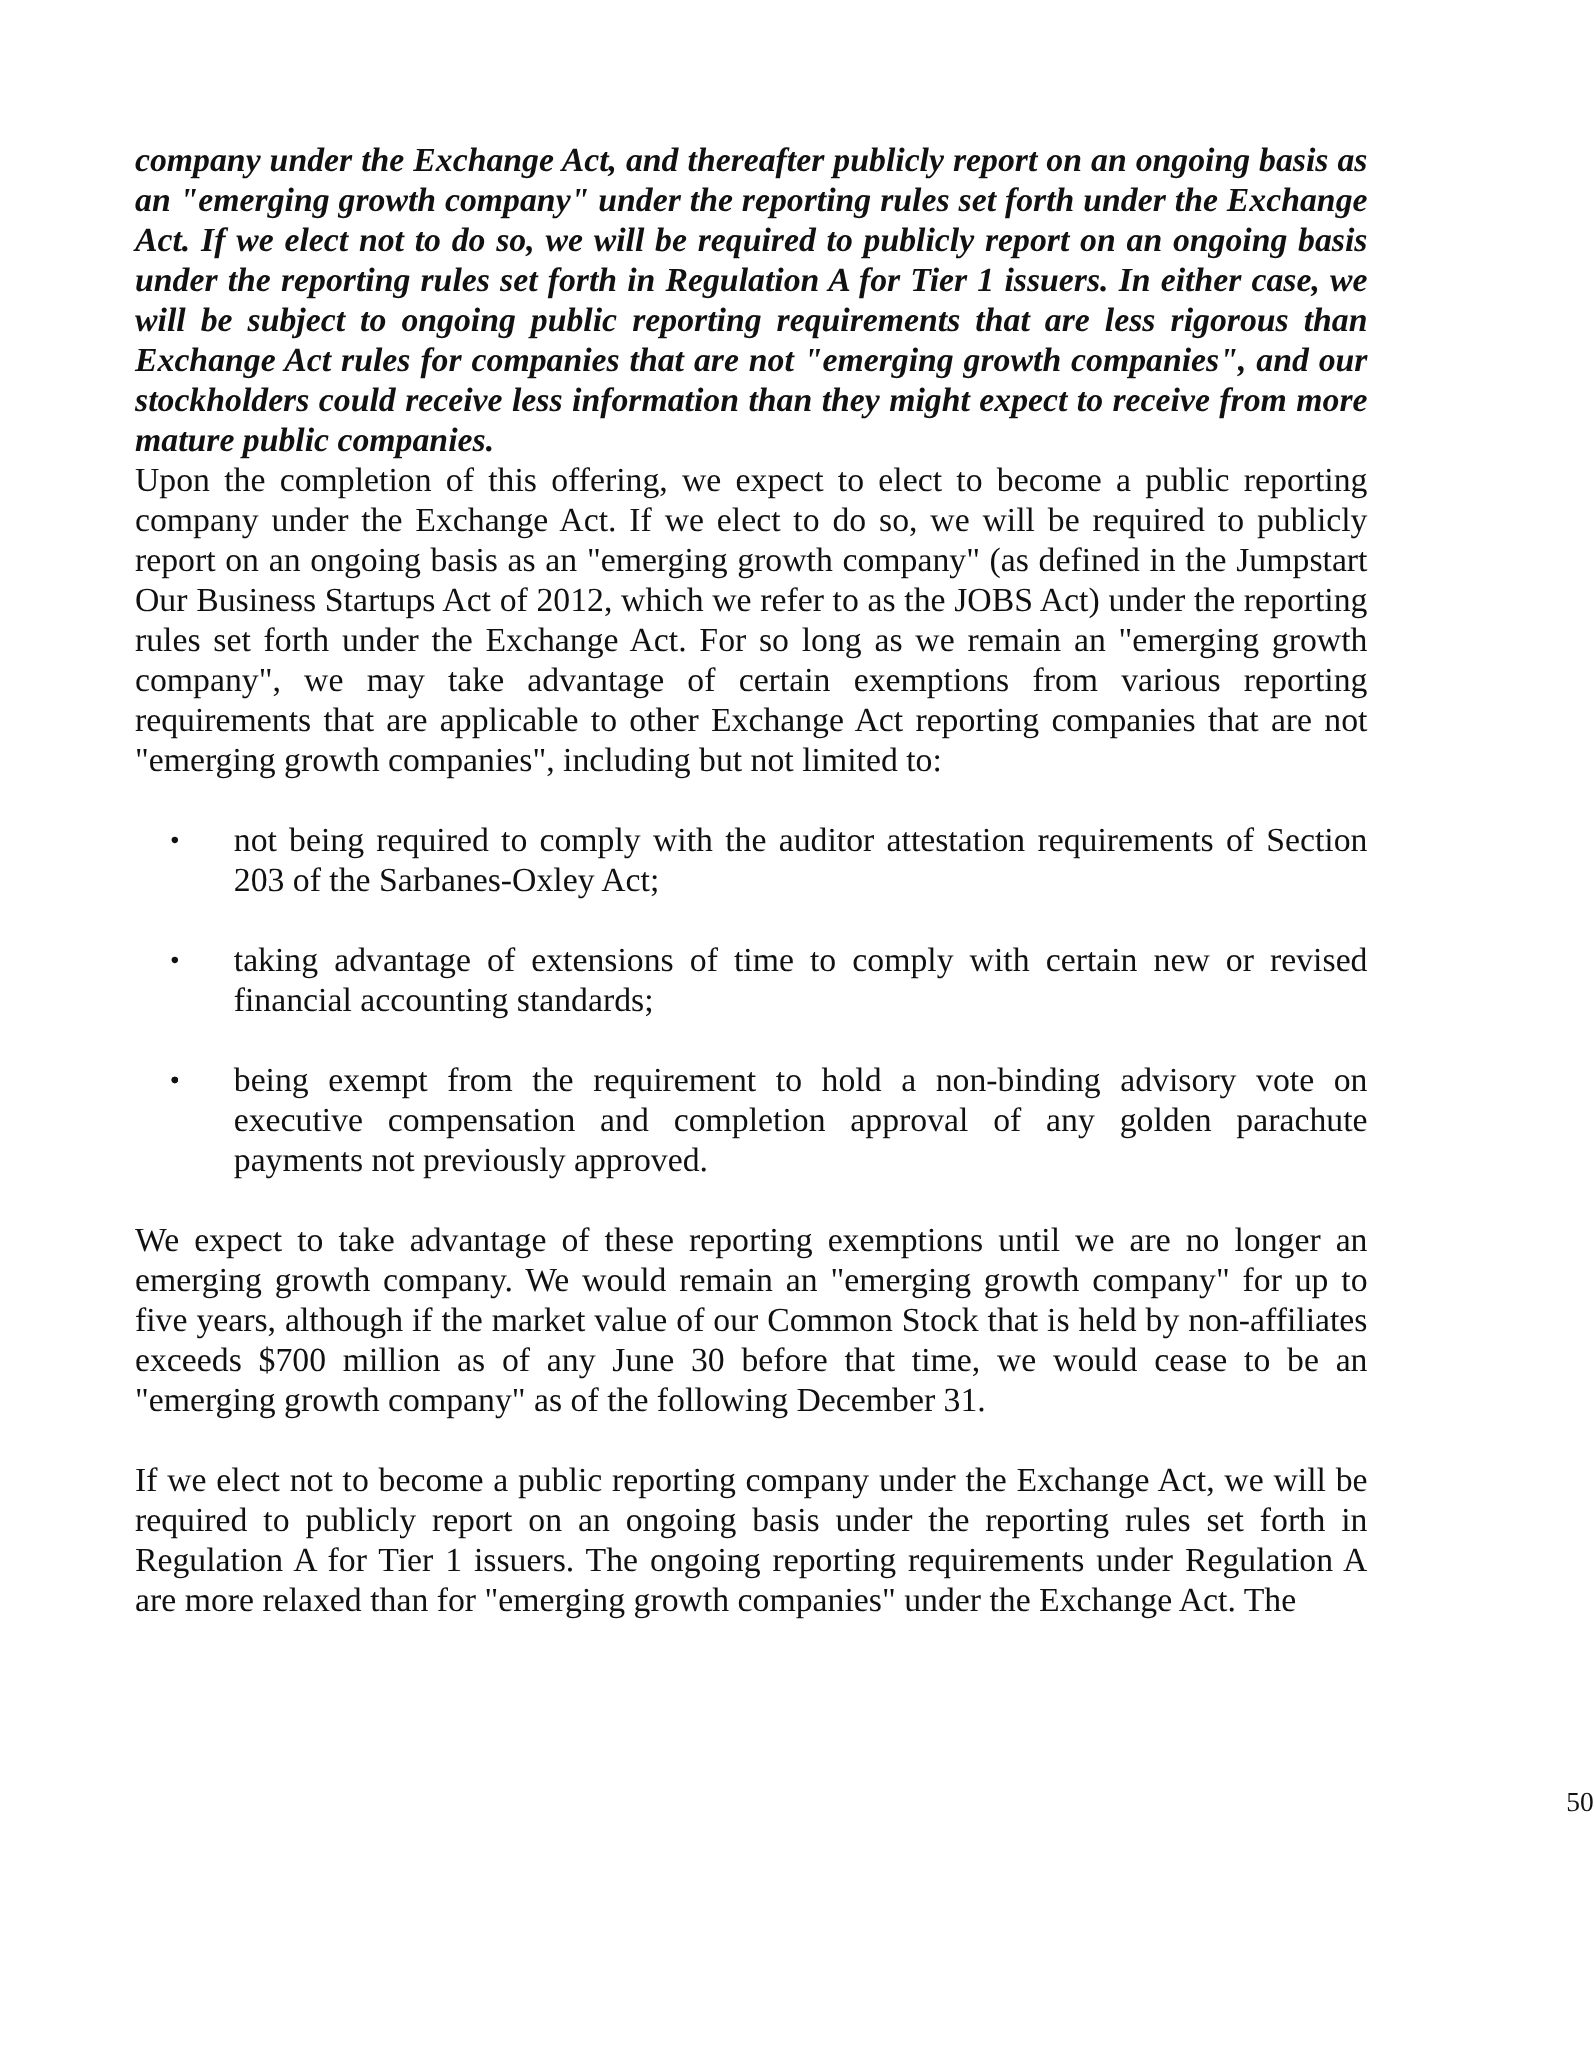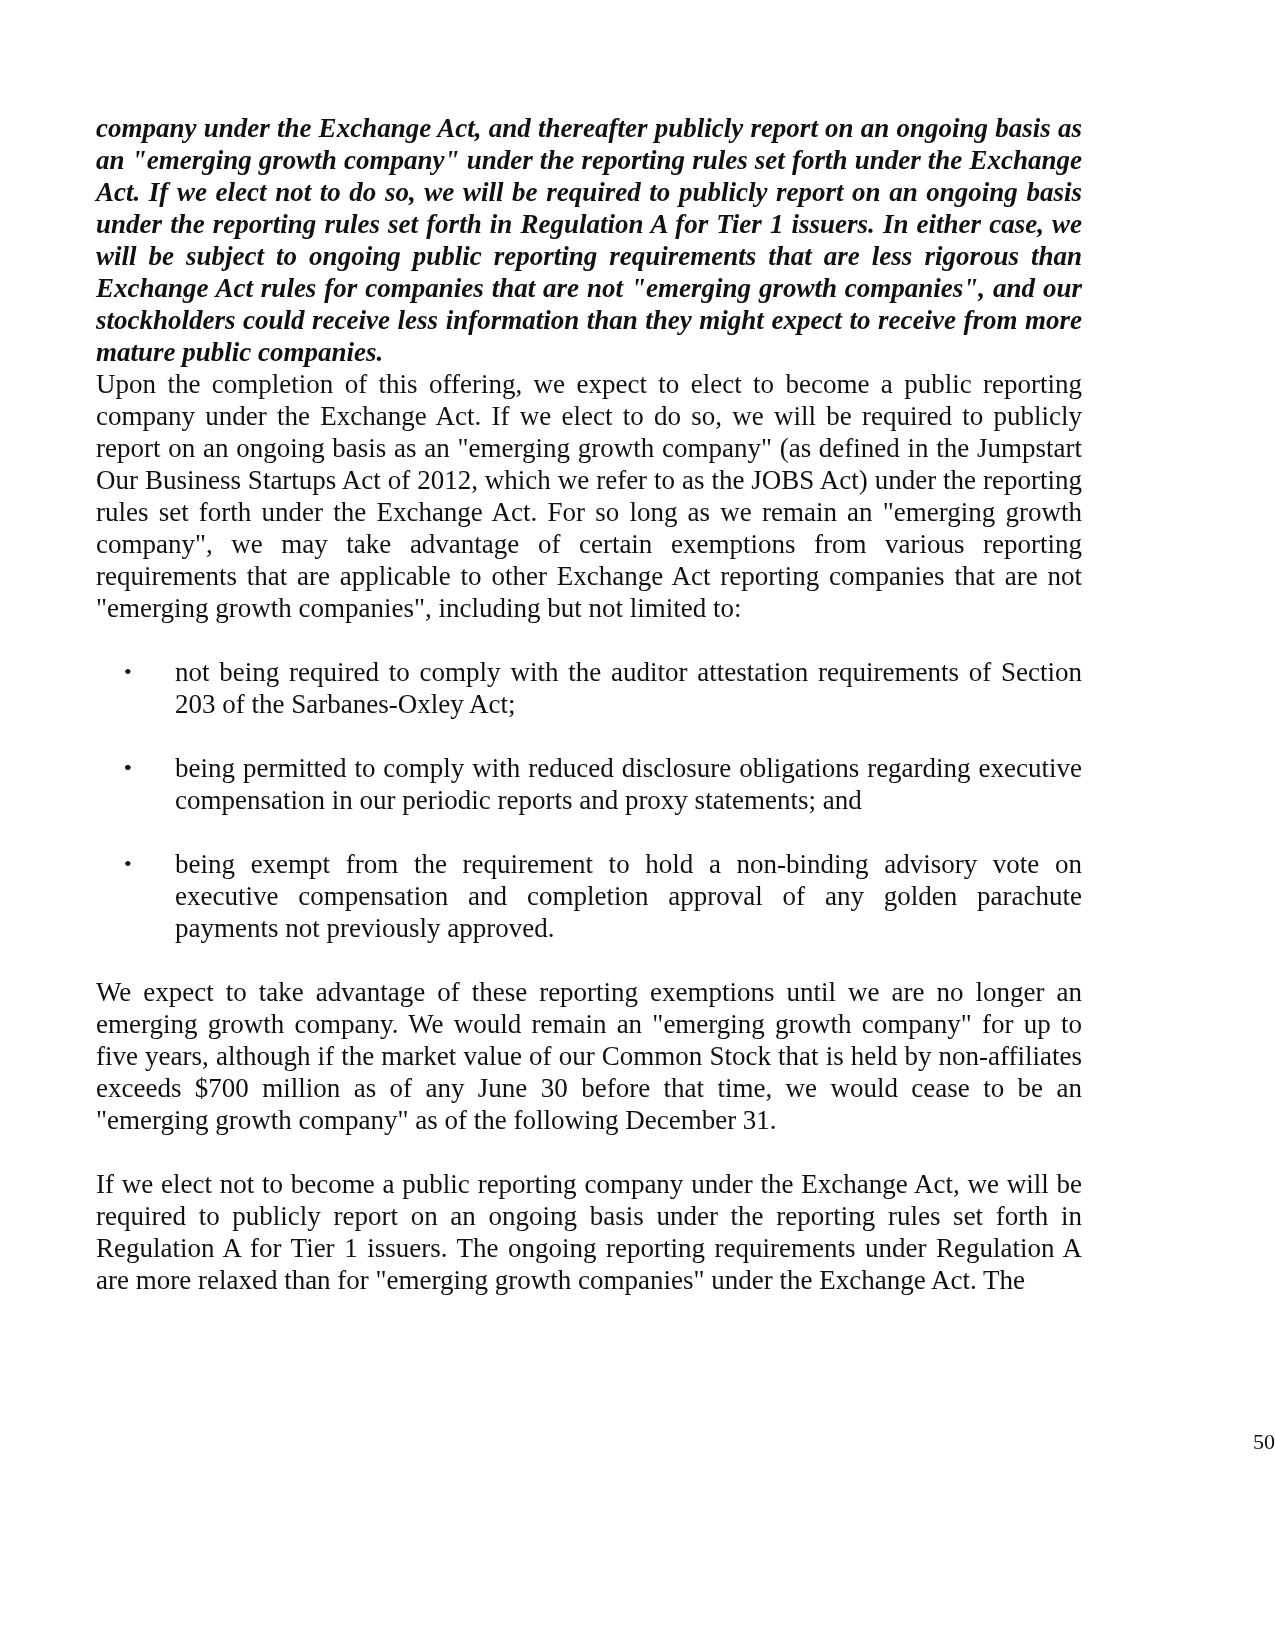--- a/index.html
+++ b/index.html
@@ -1,18 +1,18 @@
 <!DOCTYPE html>
 <html><head>
   <meta charset="utf-8">
   <style>
     html, body { margin: 0; padding: 0; background: #ffffff; }
     body { width: 1275px; height: 1650px; position: relative; overflow: hidden; }
     .page {
-      position: absolute; left: 96px; top: 112px; width: 986px;
+      position: absolute; left: 108px; top: 112px; width: 986px;
       font-family: "Liberation Serif", "DejaVu Serif", serif;
       color: #111111; font-size: 27px; line-height: 32px;
     }
     .p { margin: 0; text-align: justify; text-align-last: left; }
     .bold-italic { font-weight: bold; font-style: italic; }
     .gap { height: 32px; }
     .bullets { margin: 0; padding: 0; list-style: none; }
     .bullet { position: relative; padding-left: 79px; margin: 0 0 32px 0; text-align: justify; }
     .bullet:last-child { margin-bottom: 32px; }
     .dot { position: absolute; left: 28px; top: 0; font-size: 22px; }
@@ -28,24 +28,24 @@
   <p class="p bold-italic">company under the Exchange Act, and thereafter publicly report on an ongoing basis as an "emerging growth company" under the reporting rules set forth under the Exchange Act. If we elect not to do so, we will be required to publicly report on an ongoing basis under the reporting rules set forth in Regulation A for Tier 1 issuers. In either case, we will be subject to ongoing public reporting requirements that are less rigorous than Exchange Act rules for companies that are not "emerging growth companies", and our stockholders could receive less information than they might expect to receive from more mature public companies.</p>
   <p class="p">Upon the completion of this offering, we expect to elect to become a public reporting company under the Exchange Act. If we elect to do so, we will be required to publicly report on an ongoing basis as an "emerging growth company" (as defined in the Jumpstart Our Business Startups Act of 2012, which we refer to as the JOBS Act) under the reporting rules set forth under the Exchange Act. For so long as we remain an "emerging growth company", we may take advantage of certain exemptions from various reporting requirements that are applicable to other Exchange Act reporting companies that are not "emerging growth companies", including but not limited to:</p>
   <div class="gap"></div>
   <ul class="bullets">
     <li class="bullet">
       <span class="dot">•</span>
       <span>not being required to comply with the auditor attestation requirements of Section 203 of the Sarbanes-Oxley Act;</span>
     </li>
     <li class="bullet">
       <span class="dot">•</span>
+      <span>taking advantage of extensions of time to comply with certain new or revised financial accounting standards;</span>
     </li>
     <li class="bullet">
       <span class="dot">•</span>
-      <span>being permitted to comply with reduced disclosure obligations regarding executive compensation in our periodic reports and proxy statements; and</span>
     </li>
     <li class="bullet">
       <span class="dot">•</span>
       <span>being exempt from the requirement to hold a non-binding advisory vote on executive compensation and completion approval of any golden parachute payments not previously approved.</span>
     </li>
   </ul>
   <p class="p">We expect to take advantage of these reporting exemptions until we are no longer an emerging growth company. We would remain an "emerging growth company" for up to five years, although if the market value of our Common Stock that is held by non-affiliates exceeds $700 million as of any June 30 before that time, we would cease to be an "emerging growth company" as of the following December 31.</p>
   <div class="gap"></div>
   <p class="p">If we elect not to become a public reporting company under the Exchange Act, we will be required to publicly report on an ongoing basis under the reporting rules set forth in Regulation A for Tier 1 issuers. The ongoing reporting requirements under Regulation A are more relaxed than for "emerging growth companies" under the Exchange Act. The</p>
 </div>

